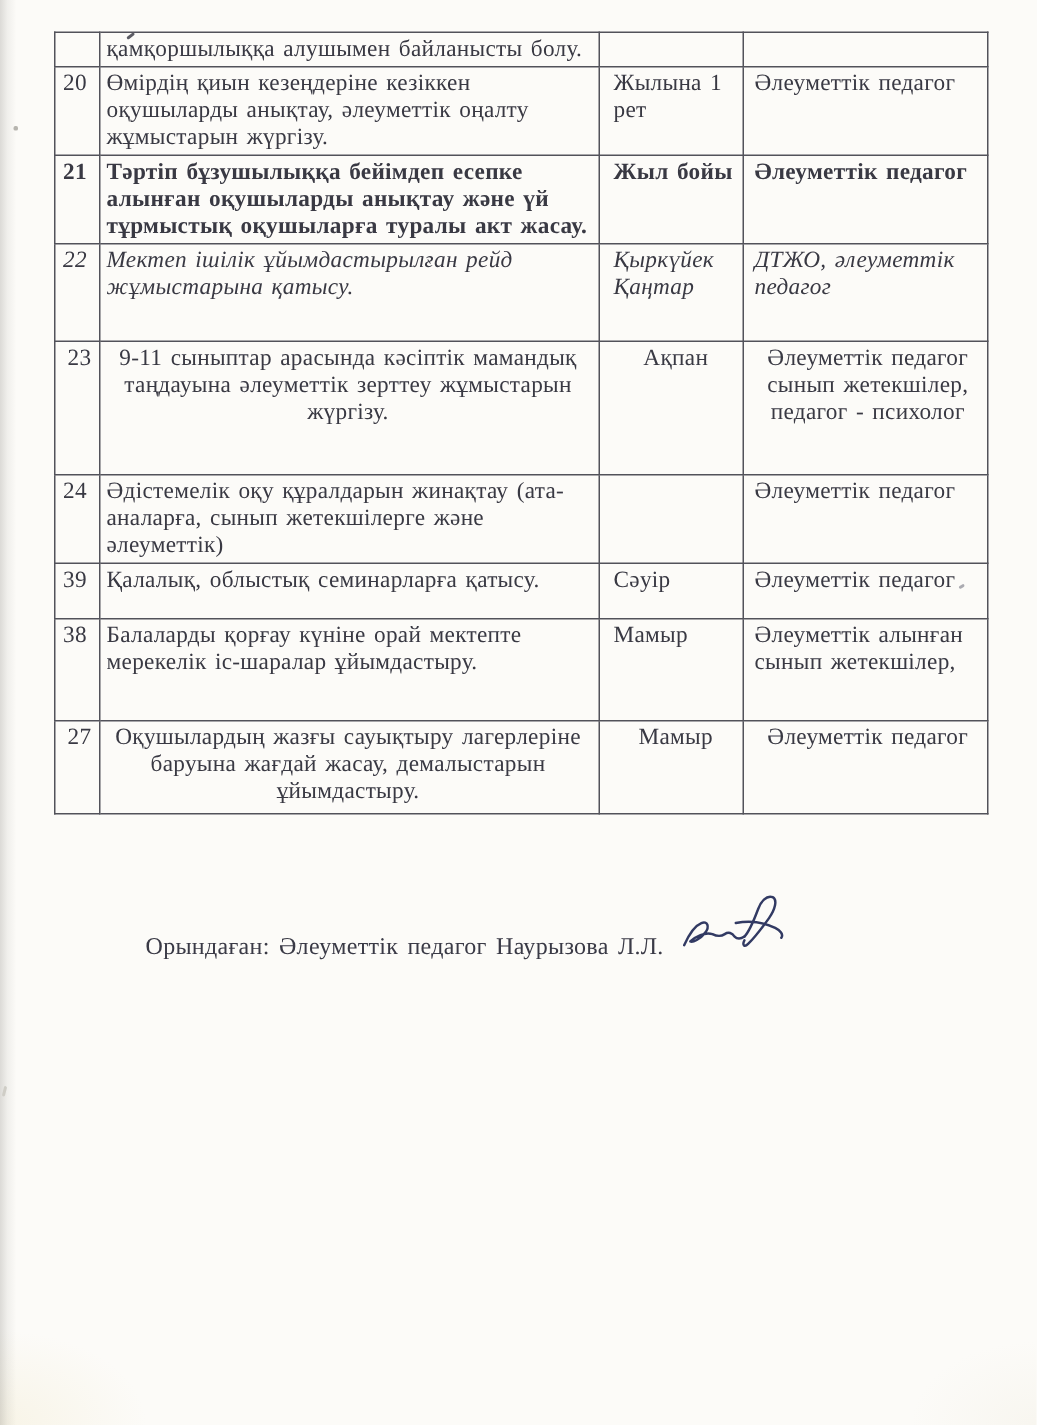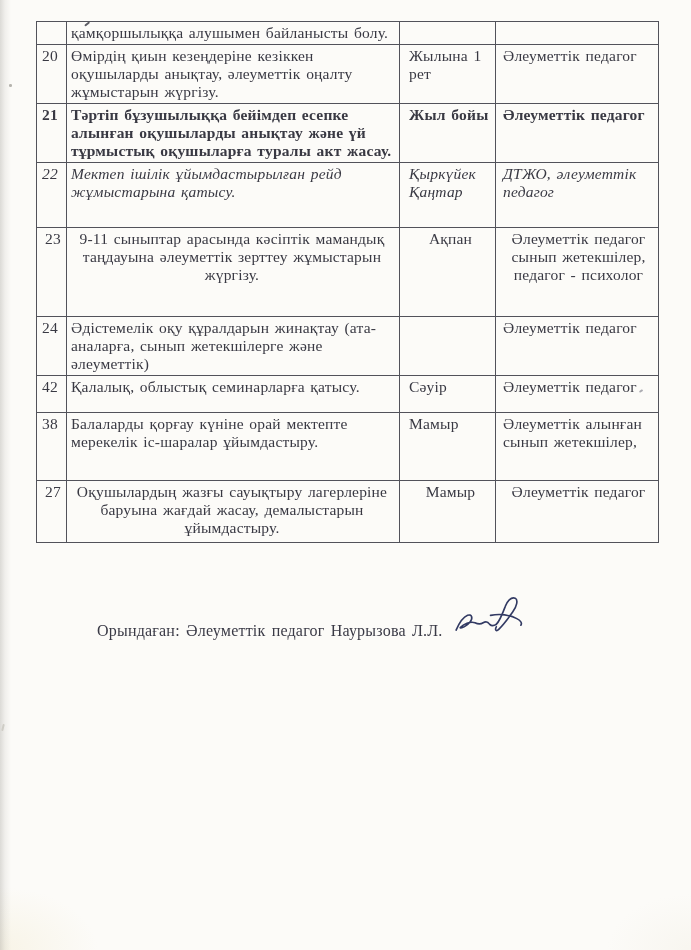--- a/index.html
+++ b/index.html
@@ -142,21 +142,21 @@
         <td class="c-time">Ақпан</td>
         <td class="c-resp">Әлеуметтік педагог  сынып жетекшілер, педагог - психолог</td>
       </tr>
       <tr class="r5">
         <td class="c-num">24</td>
         <td class="c-task">Әдістемелік   оқу  құралдарын  жинақтау  (ата-аналарға,  сынып  жетекшілерге  және әлеуметтік)</td>
         <td class="c-time"></td>
         <td class="c-resp">Әлеуметтік педагог</td>
       </tr>
       <tr class="r6">
-        <td class="c-num">42</td>
+        <td class="c-num">39</td>
         <td class="c-task">Қалалық, облыстық  семинарларға  қатысу.</td>
         <td class="c-time">Сәуір</td>
         <td class="c-resp">Әлеуметтік педагог</td>
       </tr>
       <tr class="r7">
         <td class="c-num">38</td>
         <td class="c-task">Балаларды  қорғау  күніне  орай  мектепте мерекелік  іс-шаралар  ұйымдастыру.</td>
         <td class="c-time">Мамыр</td>
         <td class="c-resp">Әлеуметтік алынған  сынып жетекшілер,</td>
       </tr>

